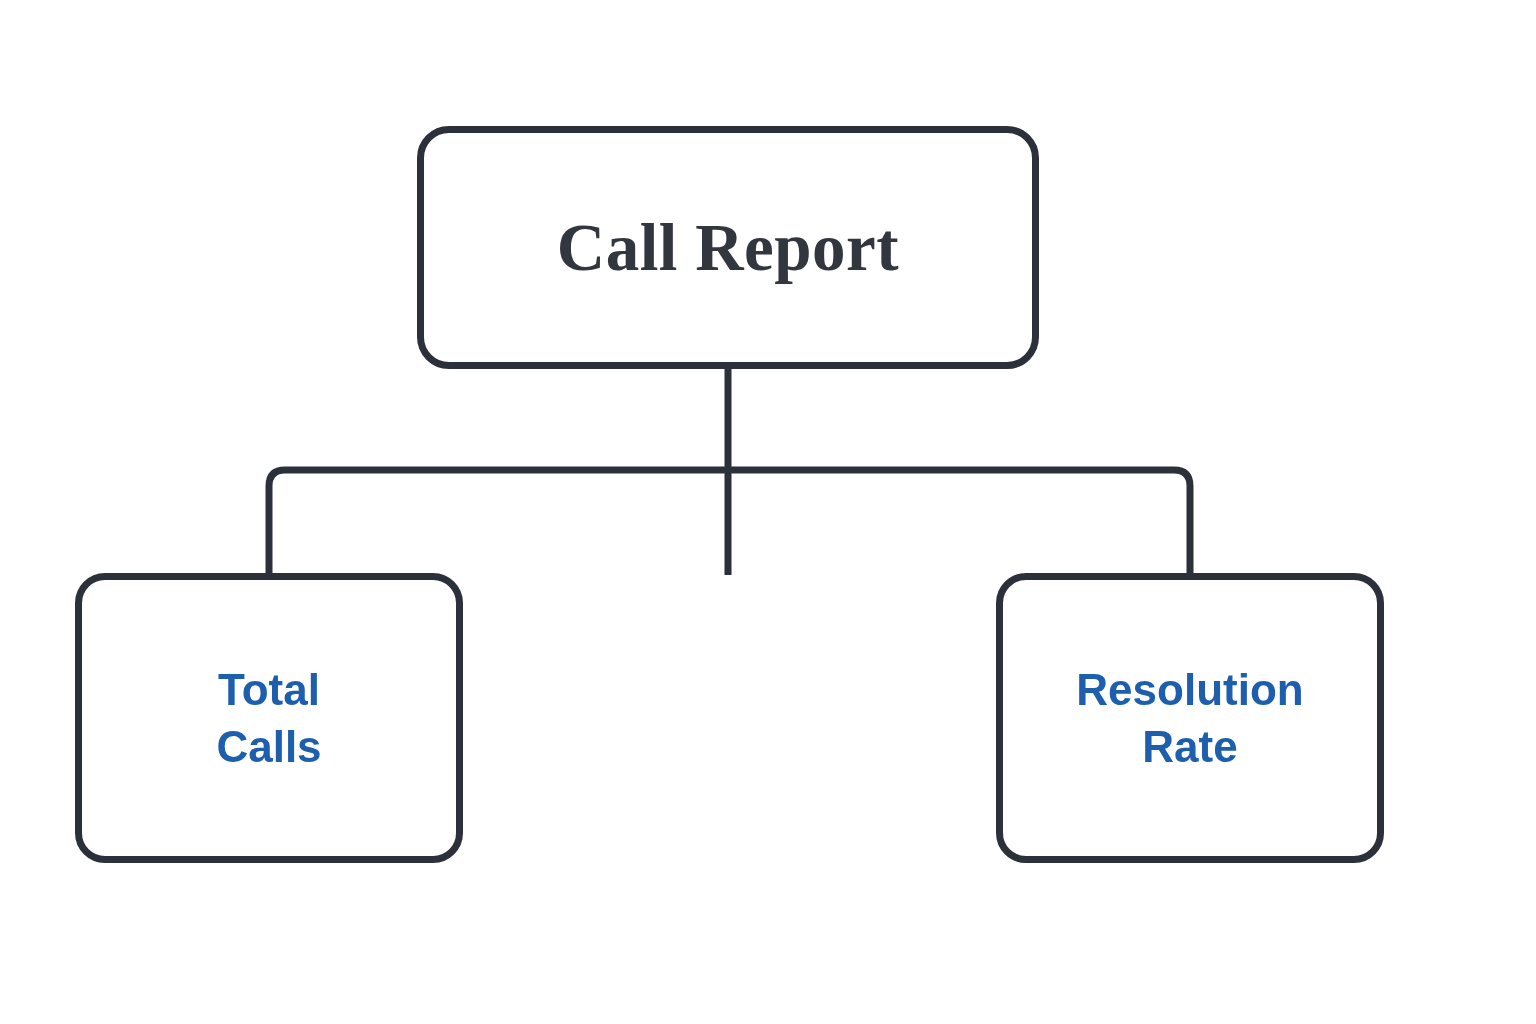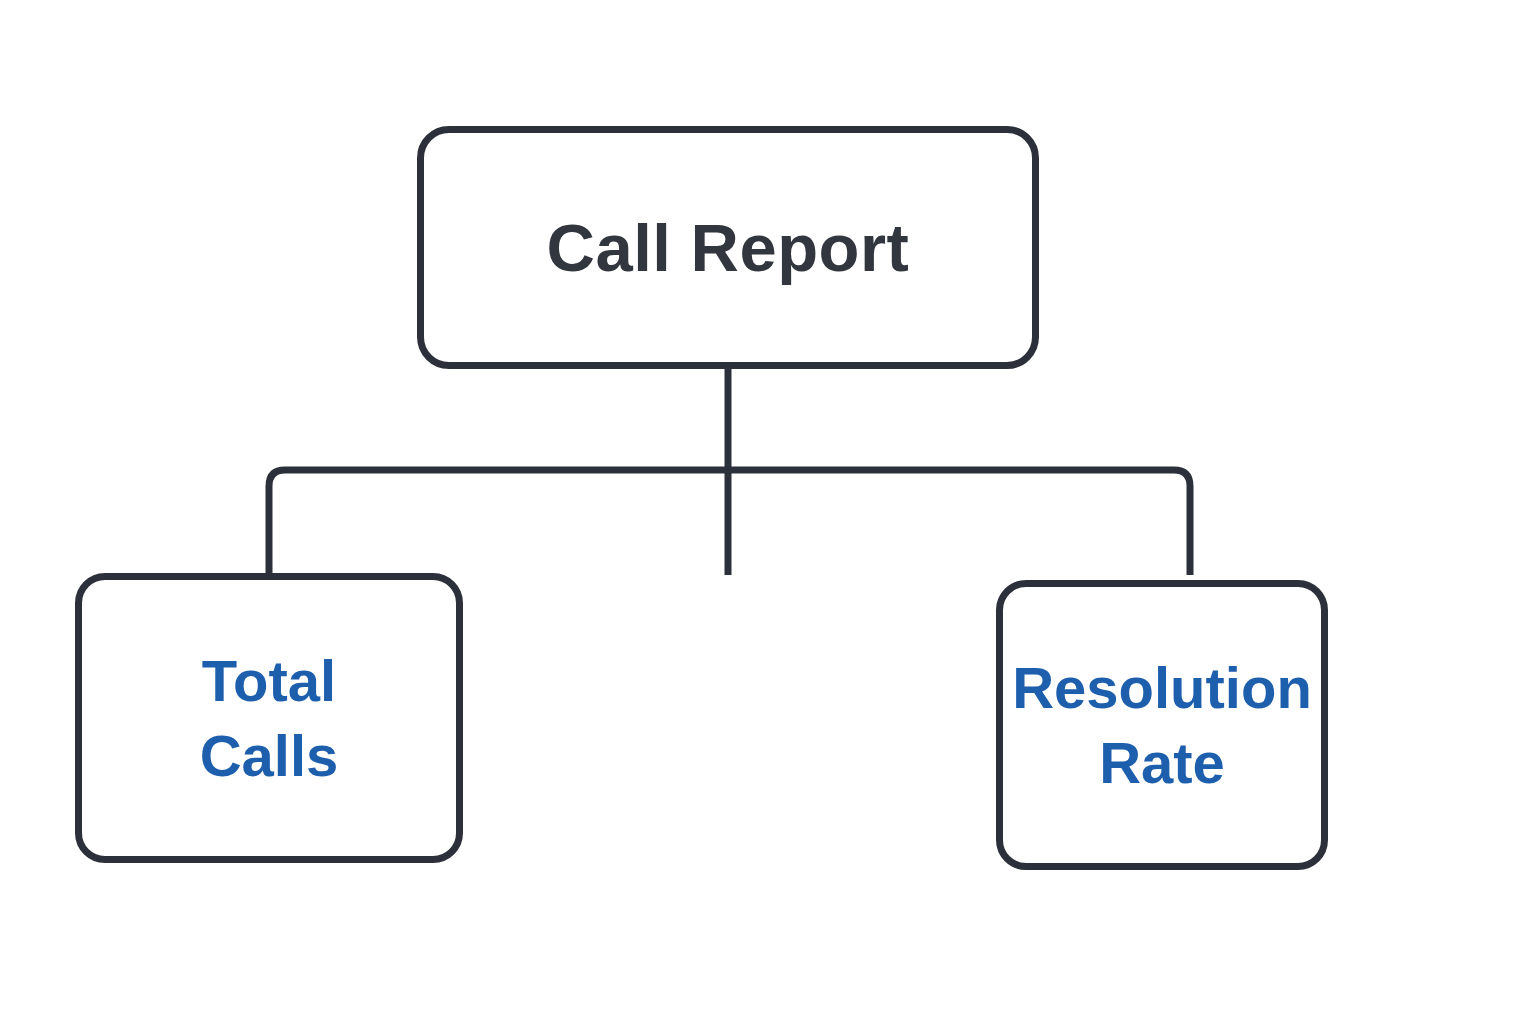--- a/index.html
+++ b/index.html
@@ -47,34 +47,35 @@
   .node-root {
     left: 417px;
     top: 126px;
     width: 622px;
     height: 243px;
   }
   .node-root span {
     font-size: 67px;
     color: #32363f;
     letter-spacing: 0.5px;
+    font-family: Liberation Serif, serif;
   }
   .node-child span {
-    font-size: 58px;
+    font-size: 44px;
     line-height: 1.3;
     color: #1e5fad;
   }
   .node-child {
     top: 573px;
     height: 290px;
     border-radius: 30px;
   }
   .node-total-calls     { left: 75px;  width: 388px; }
   .node-avg-duration    { left: 539px; width: 385px; }
-  .node-resolution-rate { left: 996px; width: 332px; margin-top: 7px; }
+  .node-resolution-rate { left: 996px; width: 388px; }
 </style>
 </head>
 <body>
 
 <div class="canvas">
 
   <svg class="connectors" viewBox="0 0 1536 1024" xmlns="http://www.w3.org/2000/svg">
     <path d="M 728 366 L 728 575"></path>
     <path d="M 728 470 H 285 Q 269 470 269 486 V 575"></path>
     <path d="M 728 470 H 1174 Q 1190 470 1190 486 V 575"></path>

